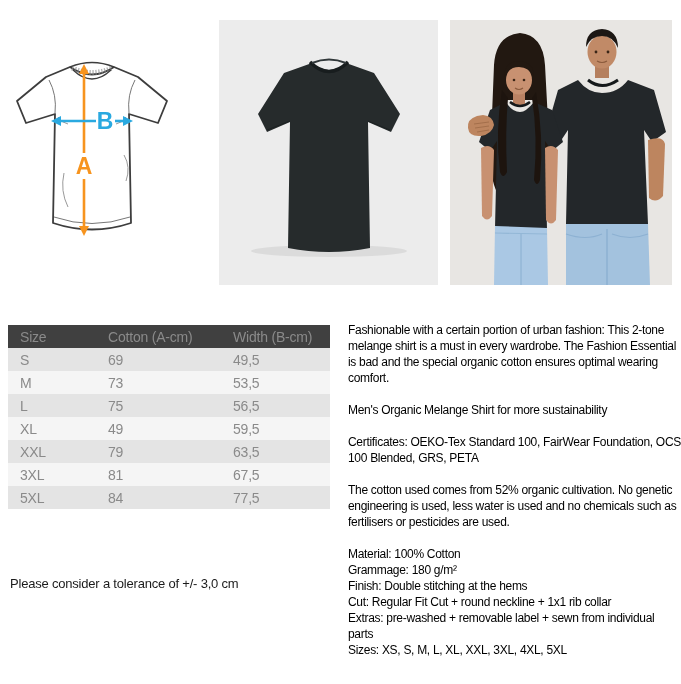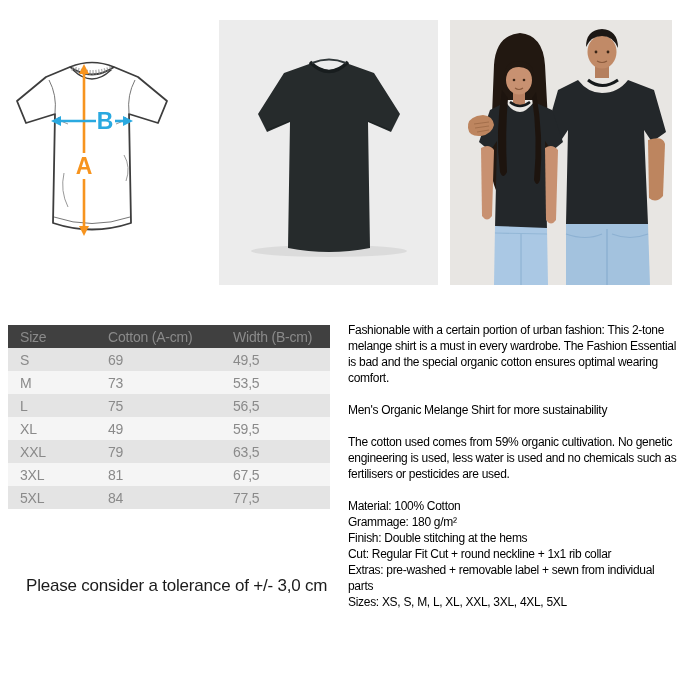--- a/index.html
+++ b/index.html
@@ -8,21 +8,21 @@
   .img-panel{position:absolute;}
   
   .size-table{position:absolute;left:8px;top:325px;width:322px;border-collapse:collapse;
               font-size:14px;color:#8a8a8a;letter-spacing:-0.2px;}
   .size-table th,.size-table td{height:23px;padding:0 0 0 4px;text-align:left;font-weight:normal;vertical-align:middle;}
   .size-table th:first-child,.size-table td:first-child{padding-left:12px;width:84px;}
   .size-table th:nth-child(2),.size-table td:nth-child(2){width:121px;}
   .size-table thead tr{background:#404040;}
   .size-table tbody tr:nth-child(odd){background:#e4e4e4;}
   .size-table tbody tr:nth-child(even){background:#f5f5f5;}
-  .tolerance-note{position:absolute;left:10px;top:576px;font-size:17px;letter-spacing:-0.2px;color:#1b1b1b;margin-left:16px;}
+  .tolerance-note{position:absolute;left:10px;top:576px;font-size:13px;letter-spacing:-0.2px;color:#1b1b1b;}
   
   .description{position:absolute;left:348px;top:322px;width:333px;font-size:12px;
                line-height:16px;letter-spacing:-0.3px;color:#000000;}
   .description p{margin:0 0 16px 0;}
   .spec-line{margin:0;}
 </style>
 </head>
 <body>
 
 <div class="page">
@@ -154,21 +154,22 @@
         <td>77,5</td>
       </tr>
     </tbody>
   </table>
 
   <div class="tolerance-note">Please consider a tolerance of +/- 3,0 cm</div>
 
   <div class="description">
     <p>Fashionable with a certain portion of urban fashion: This 2-tone melange shirt is a must in every wardrobe. The Fashion Essential is bad and the special organic cotton ensures optimal wearing comfort.</p>
     <p>Men's Organic Melange Shirt for more sustainability</p>
-    <p>The cotton used comes from 59% organic cultivation. No genetic engineering is used, less water is used and no chemicals such as fertilisers or pesticides are used.</p>
+    <p>Certificates: OEKO-Tex Standard 100, FairWear Foundation, OCS 100 Blended, GRS, PETA</p>
+    <p>The cotton used comes from 52% organic cultivation. No genetic engineering is used, less water is used and no chemicals such as fertilisers or pesticides are used.</p>
     <div>
       <div class="spec-line">Material: 100% Cotton</div>
       <div class="spec-line">Grammage: 180 g/m²</div>
       <div class="spec-line">Finish: Double stitching at the hems</div>
       <div class="spec-line">Cut: Regular Fit Cut + round neckline + 1x1 rib collar</div>
       <div class="spec-line">Extras: pre-washed + removable label + sewn from individual parts</div>
       <div class="spec-line">Sizes: XS, S, M, L, XL, XXL, 3XL, 4XL, 5XL</div>
     </div>
   </div>
 

